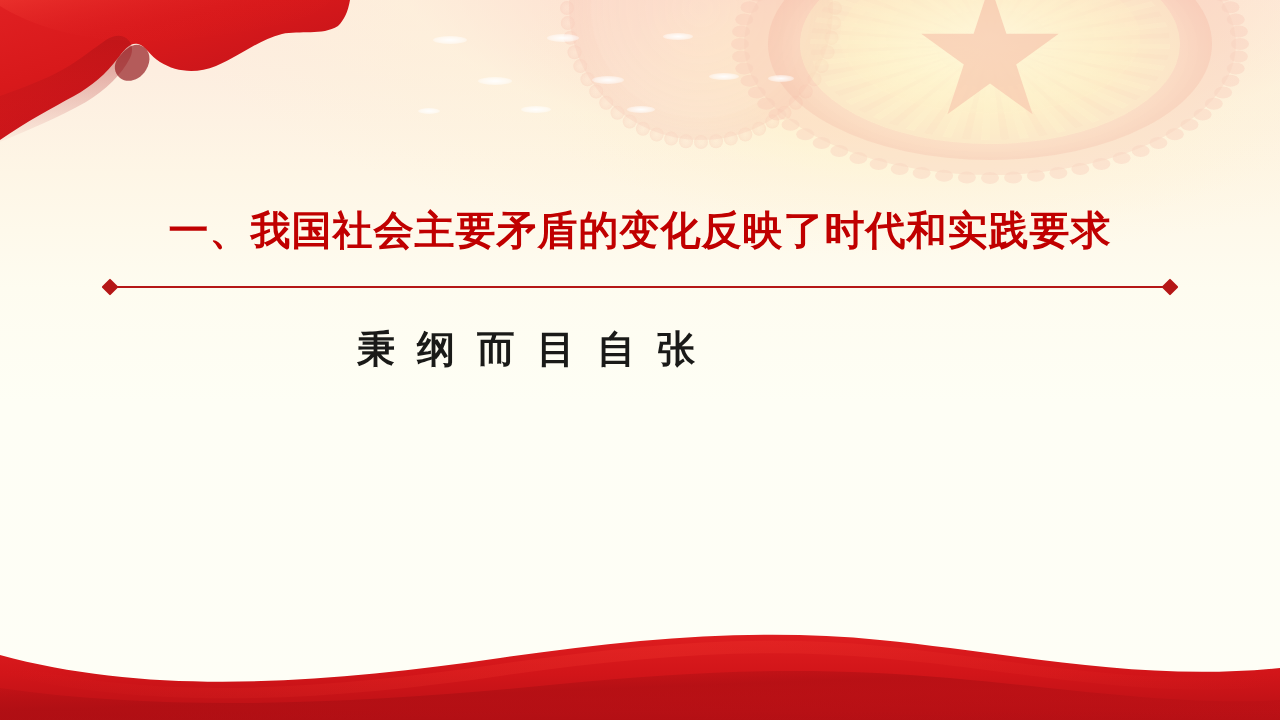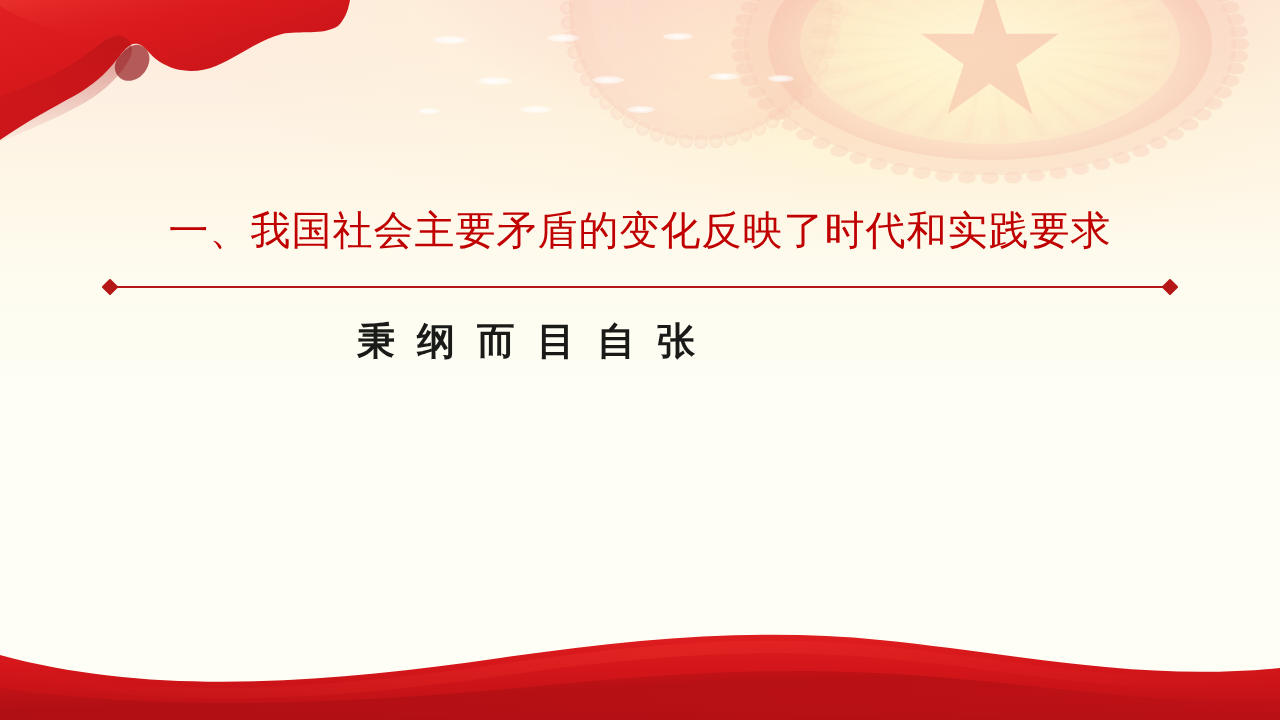--- a/index.html
+++ b/index.html
@@ -92,21 +92,21 @@
   
   .content { position:absolute; inset:0; }
 
   .page-title {
     position:absolute;
     left:0; top:206px;
     width:1280px;
     text-align:center;
     font-family:"Liberation Sans", sans-serif;
     font-size:40px;
-    font-weight:400;
+    font-weight:700;
     letter-spacing:1px;
     color:#C00000;
     white-space:nowrap;
     line-height:1.22;
   }
 
   .divider {
     position:absolute;
     left:104px; top:280px;
     width:1072px; height:14px;
@@ -123,21 +123,21 @@
     width:12px; height:12px;
     background:#B51717;
     transform:rotate(45deg);
     border-radius:1px;
   }
   .divider .cap.left  { left:0px; }
   .divider .cap.right { right:0px; }
 
   .calligraphy {
     position:absolute;
-    left:0; top:302px;
+    left:0; top:310px;
     width:1052px;
     text-align:center;
   }
   .calligraphy .cline {
     font-family:"DejaVu Serif", serif;
     font-size:38px;
     font-weight:600;
     color:#1A1A18;
     letter-spacing:22px;
     text-indent:22px;

